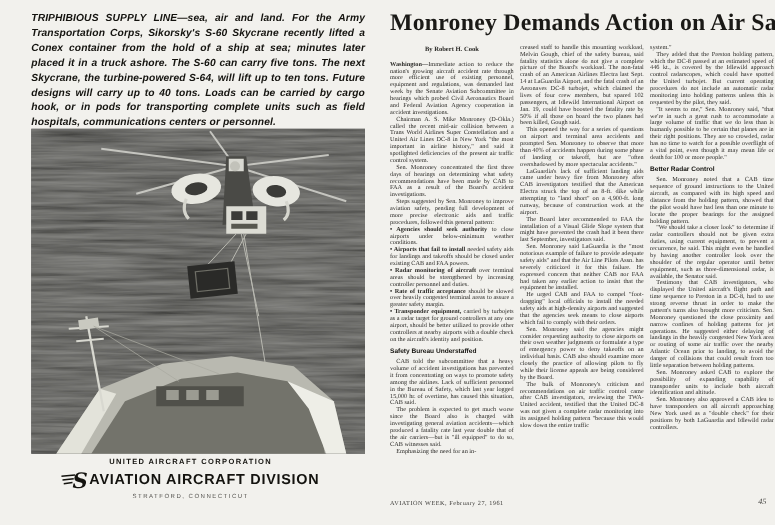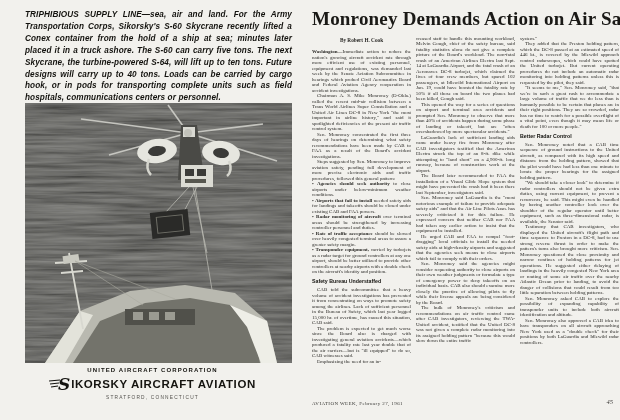--- a/index.html
+++ b/index.html
@@ -137,21 +137,21 @@
       <div id="logo-company">UNITED AIRCRAFT CORPORATION</div>
       <div id="logo-division">
         <svg width="22" height="20" viewBox="0 0 22 20">
           <g stroke="#14130f" stroke-width="1.1">
             <line x1="0" y1="7" x2="11" y2="6"></line>
             <line x1="1" y1="10" x2="10" y2="9"></line>
             <line x1="2" y1="13" x2="9" y2="12"></line>
           </g>
           <text x="9" y="16" font-family="DejaVu Serif, serif" font-style="italic" font-weight="bold" font-size="17" fill="#14130f">S</text>
         </svg>
-        <span class="div-text">IKORSKY AIRCRAFT AVIATION</span>
+        <span class="div-text">AVIATION AIRCRAFT DIVISION</span>
       </div>
       <div id="logo-location">STRATFORD, CONNECTICUT</div>
     </div>
   </div>
 
   <div id="article-page">
     <div id="article-title">Monroney Demands Action on Air Safety</div>
     <div id="article-columns">
         <div class="col">
           <div class="col-inner">

